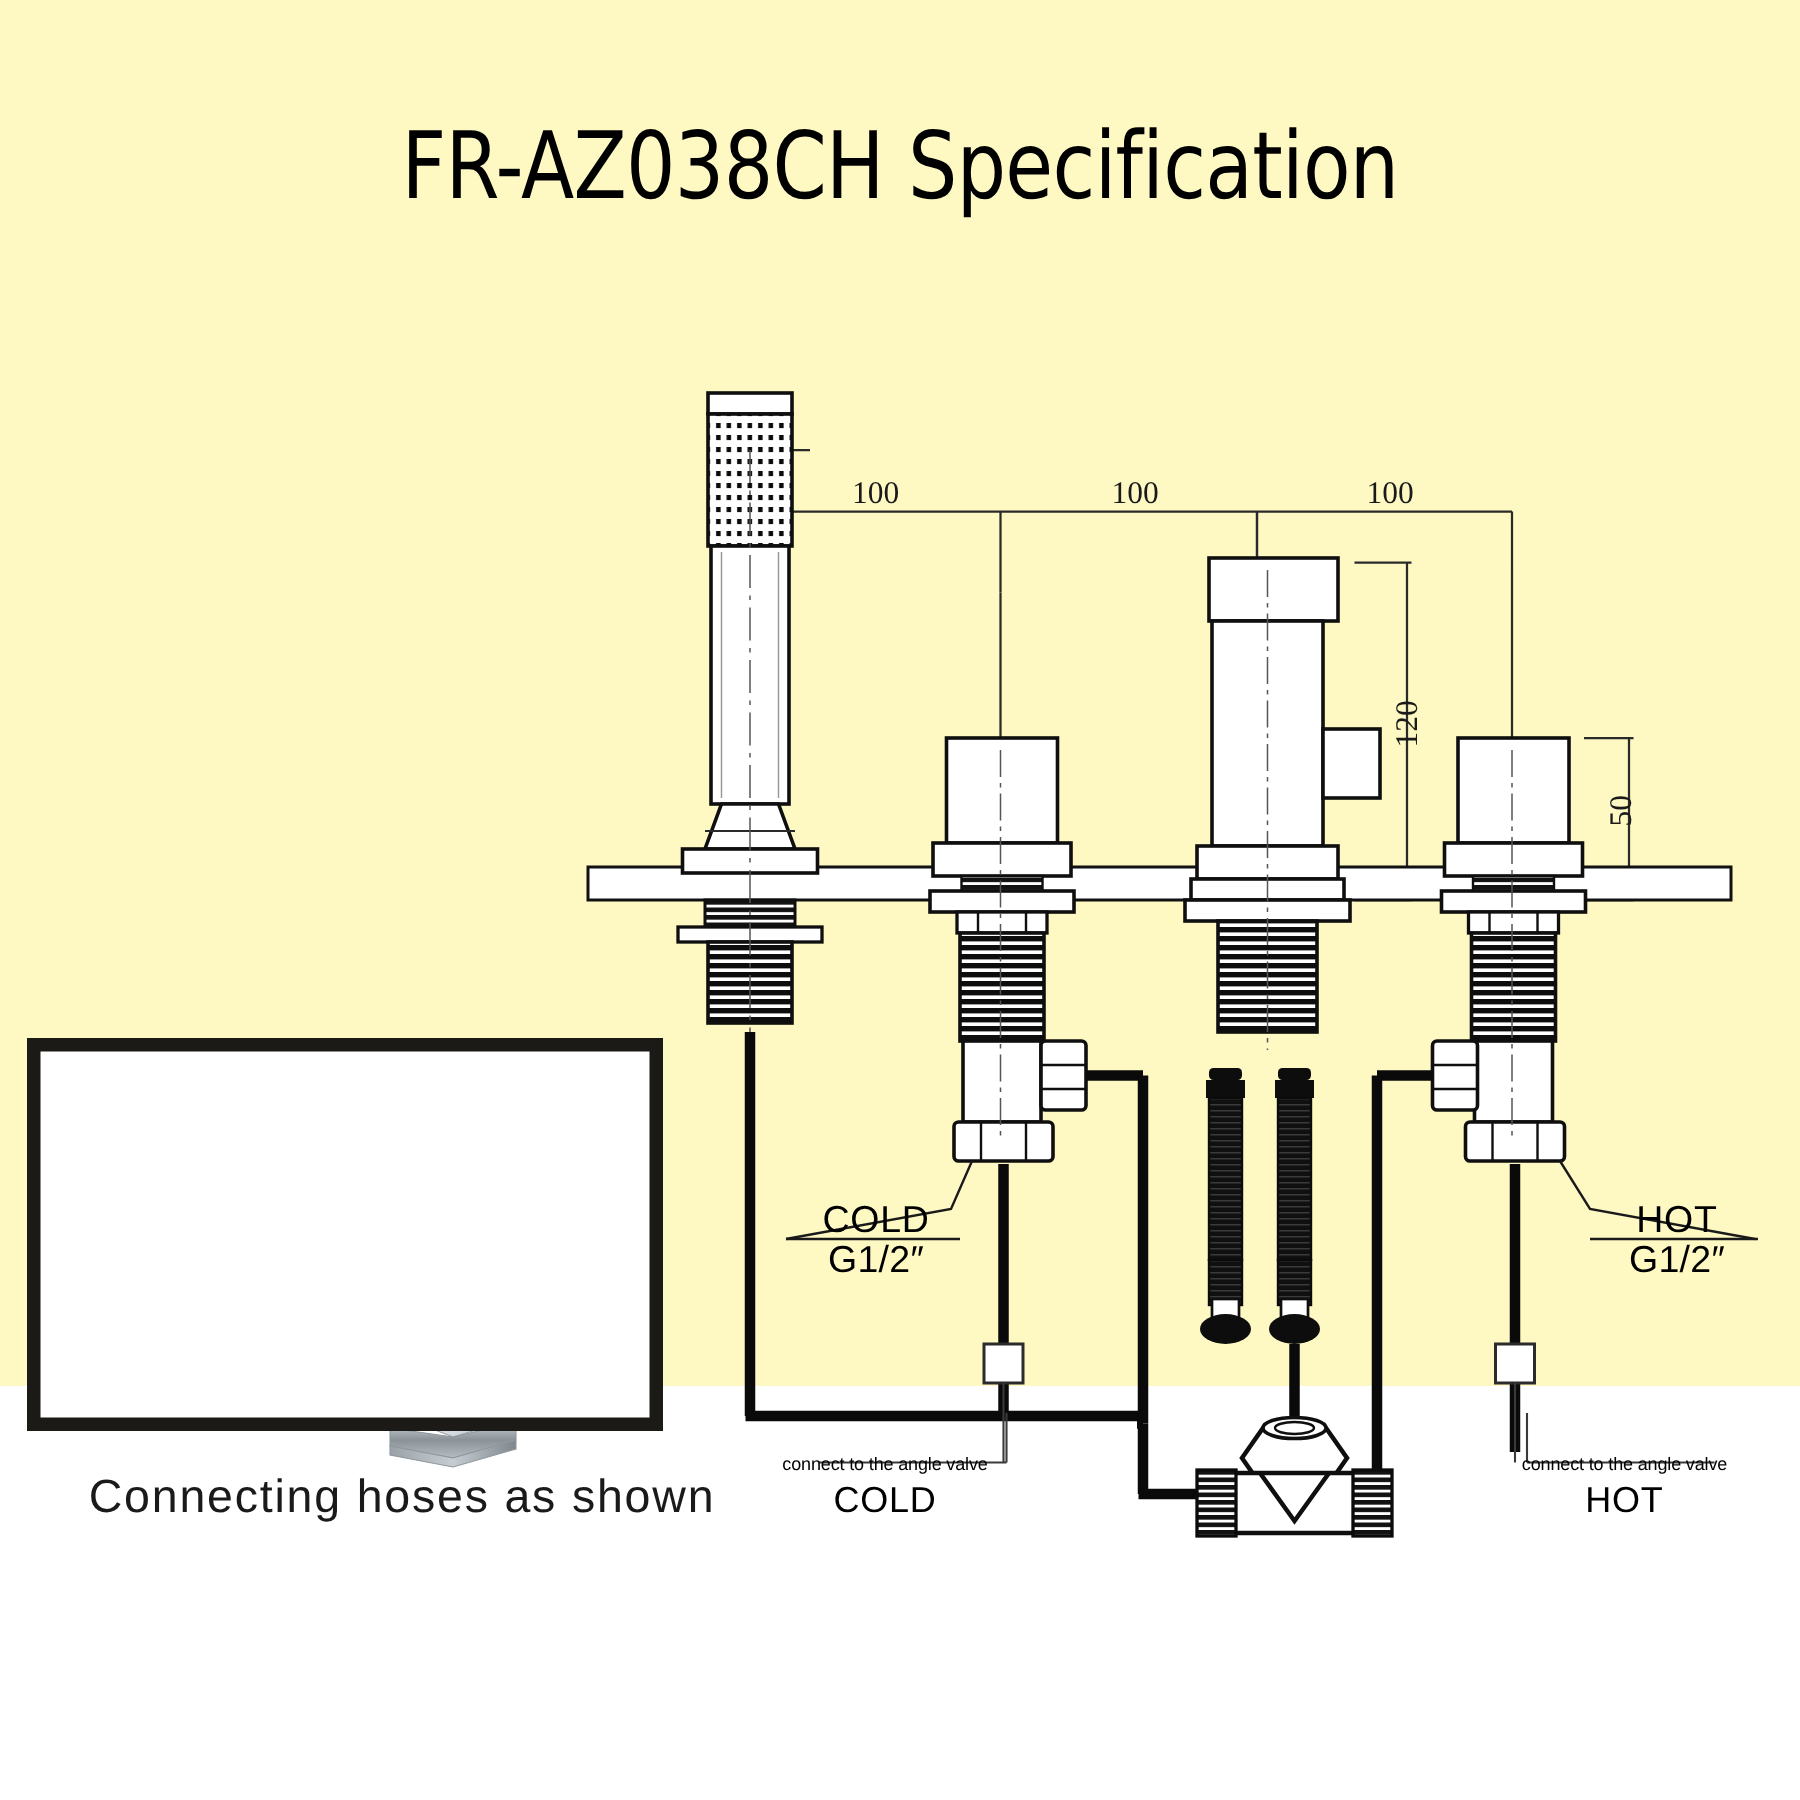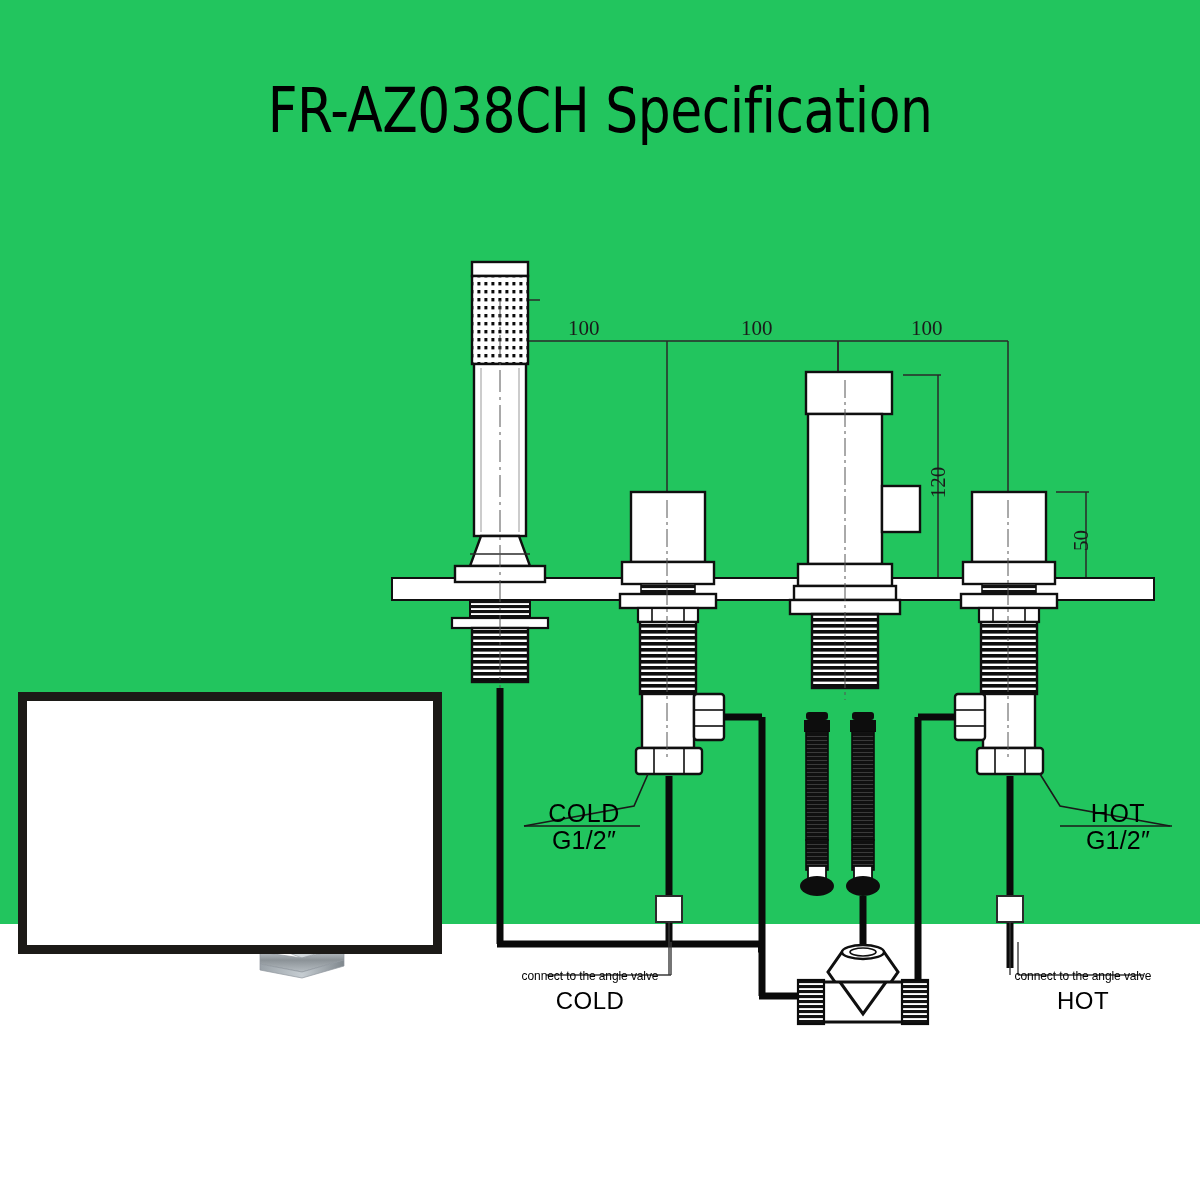--- a/index.html
+++ b/index.html
@@ -12,21 +12,21 @@
     font-family: "Liberation Sans", sans-serif;
     width: 1200px;
     height: 1200px;
     overflow: hidden;
     position: relative;
   }
   #page {
     position: relative;
     width: 1200px;
     height: 924px;
-    background: #22c55e;
+    background: #fef9c3;
   }
 
   
   #title {
     position: absolute;
     left: 0;
     top: 74px;
     width: 1200px;
     text-align: center;
     font-family: "DejaVu Sans Condensed", "Liberation Sans Narrow", "Liberation Sans", sans-serif;
@@ -504,14 +504,15 @@
     <span class="word">COLD</span>
   </div>
 
   <div class="anno" style="left:993px; top:958px; width:180px;">
     <span class="tiny">connect to the angle valve</span>
     <span class="word">HOT</span>
   </div>
 
   <div id="inset-box"></div>
 
+  <div id="inset-caption">Connecting hoses as shown</div>
 
 </div>
 
 </body></html>

